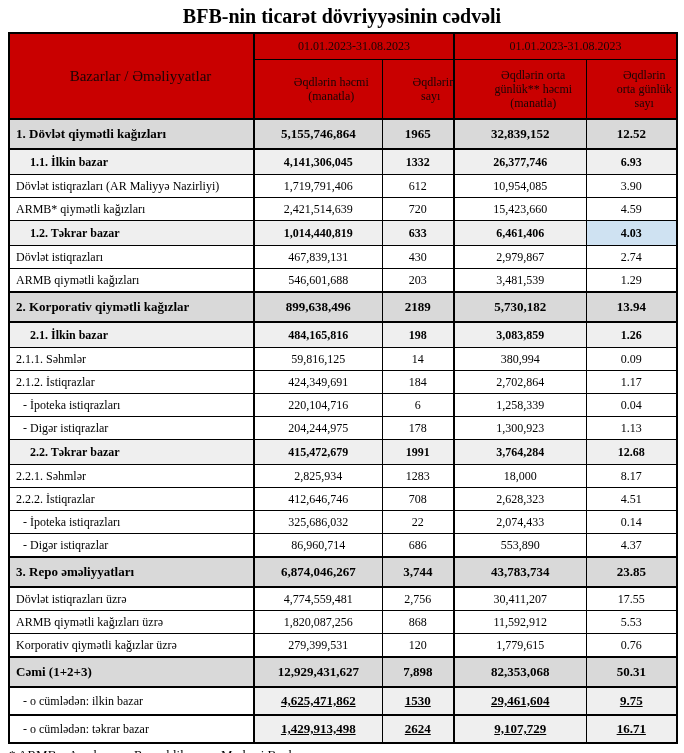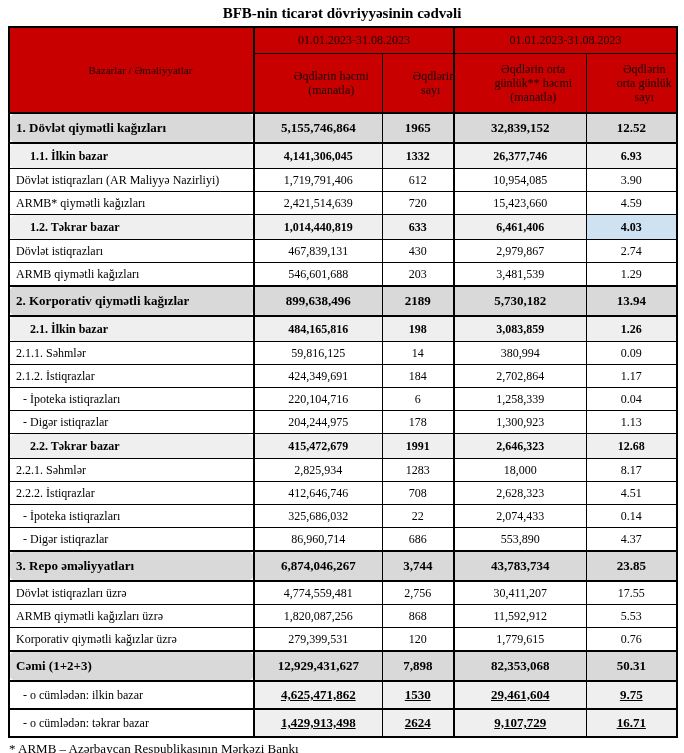--- a/index.html
+++ b/index.html
@@ -12,43 +12,43 @@
     --border:#000000;
   }
   *{box-sizing:border-box;}
   html,body{margin:0;padding:0;}
   body{
     width:684px;height:753px;background:#ffffff;
     font-family:"Liberation Serif","DejaVu Serif",serif;
     color:#000;overflow:hidden;
   }
   .title{
-    text-align:center;font-weight:bold;font-size:15px;
+    text-align:center;font-weight:bold;font-size:20px;
     padding:5px 0 4px 0;
   }
   table.data{
     border-collapse:collapse;table-layout:fixed;
     margin-left:8px;width:668px;
     border:2px solid var(--border);
   }
   th,td{
     border:1px solid var(--border);
     font-size:12px;line-height:14px;
     padding:4px 4px;overflow:hidden;
   }
   thead th{
     background:var(--header-bg);color:var(--header-text);
     font-weight:normal;text-align:center;
   }
-  th.corner{border-right-width:2px;font-size:11px;padding-left:22px;}
+  th.corner{border-right-width:2px;font-size:15px;padding-left:22px;}
   .grp{border-left-width:2px;}
   thead tr.period-row th{height:26px;border-bottom-width:1px;}
   thead tr.sub-row th{height:60px;padding-left:30px;}
   thead{border-bottom:2px solid var(--border);}
-  td.label{text-align:left;padding-left:6px;border-radius:8px;}
+  td.label{text-align:left;padding-left:6px;}
   td.label{border-right-width:2px;}
   td.val{text-align:center;}
   td.val.c3{border-left-width:2px;}
   tr.section td{
     background:var(--section-bg);font-weight:bold;font-size:13px;
     border-top-width:2px;border-bottom-width:2px;
     padding-top:7px;padding-bottom:7px;
   }
   tr.sub td{
     background:var(--subsection-bg);font-weight:bold;
@@ -179,21 +179,21 @@
         <td class="label">- Digər istiqrazlar</td>
         <td class="val c1">204,244,975</td>
         <td class="val c2">178</td>
         <td class="val c3">1,300,923</td>
         <td class="val c4">1.13</td>
       </tr>
       <tr class="sub">
         <td class="label">2.2. Təkrar bazar</td>
         <td class="val c1">415,472,679</td>
         <td class="val c2">1991</td>
-        <td class="val c3">2,646,323</td>
+        <td class="val c3">3,764,284</td>
         <td class="val c4">12.68</td>
       </tr>
       <tr class="plain">
         <td class="label">2.2.1. Səhmlər</td>
         <td class="val c1">2,825,934</td>
         <td class="val c2">1283</td>
         <td class="val c3">18,000</td>
         <td class="val c4">8.17</td>
       </tr>
       <tr class="plain">

